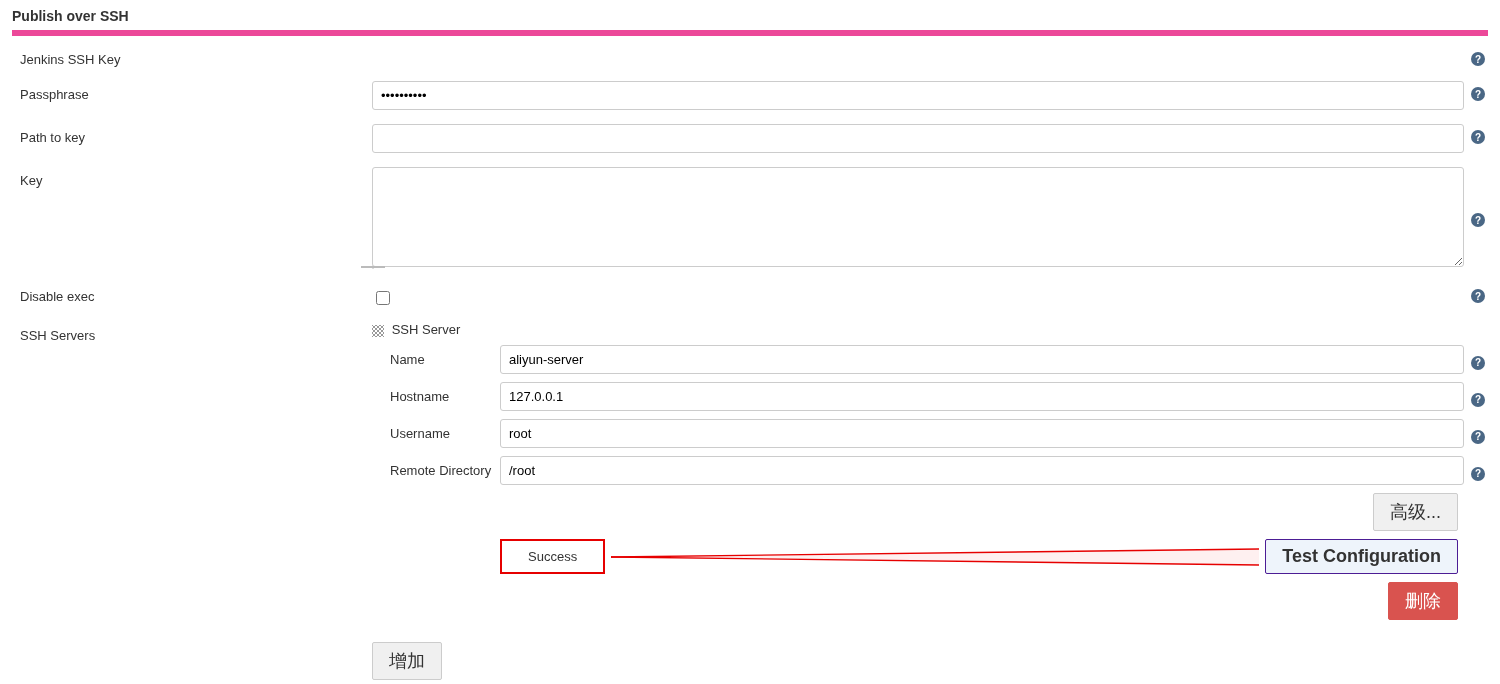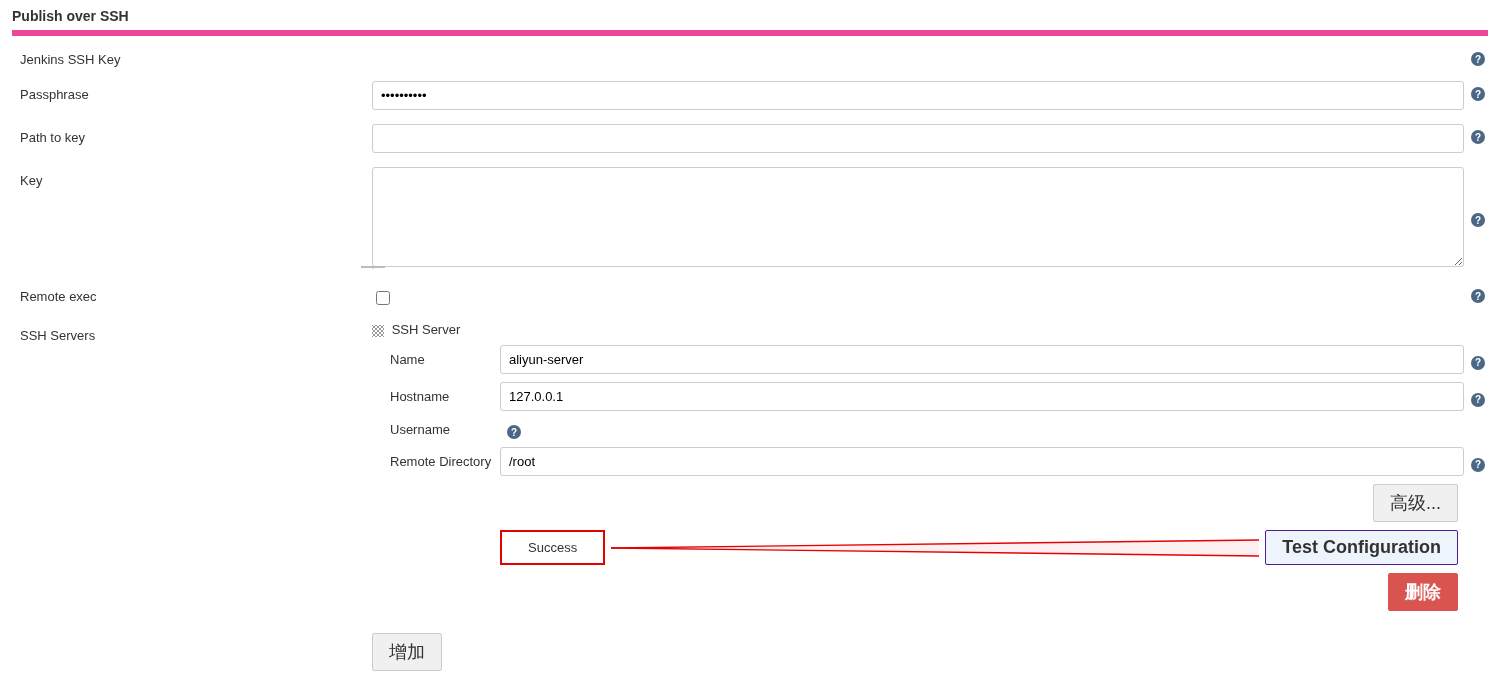--- a/index.html
+++ b/index.html
@@ -121,21 +121,21 @@
     border: 1px solid #ccc;
     background: #f0f0f0;
     border-radius: 2px;
     cursor: pointer;
     color: #333;
   }
   .btn-danger {
     background: #d9534f;
     color: #fff;
     border: 1px solid #d9534f;
-    font-weight: bold;
+    font-weight: normal;
   }
   .btn-test {
     background: #eef4fb;
     border: 1px solid #4c1d95;
     color: #333;
     font-weight: bold;
   }
   .button-row-right {
     display: flex;
     justify-content: flex-end;
@@ -219,21 +219,21 @@
   <div class="field-col" style="flex-direction:column;">
     <textarea style=""></textarea>
     <div class="resize-handle"></div>
   </div>
   <div class="help-col" style="padding-top:46px;">
       <span class="help-icon">?</span>
     </div>
 </div>
 
 <div class="row">
-  <div class="label-col">Remote exec</div>
+  <div class="label-col">Disable exec</div>
   <div class="field-col">
     <input type="checkbox" class="checkbox-input" style="">
   </div>
   <div class="help-col">
       <span class="help-icon">?</span>
     </div>
 </div>
 
 <div class="row" style="align-items:flex-start;justify-content:space-between;">
   <div class="label-col">SSH Servers</div>
@@ -255,20 +255,21 @@
     <div class="nested-row">
       <div class="nested-label">Hostname</div>
       <div class="nested-field"><input type="text" value="127.0.0.1" style=""></div>
       <div class="help-col">
           <span class="help-icon">?</span>
         </div>
     </div>
 
     <div class="nested-row">
       <div class="nested-label">Username</div>
+      <div class="nested-field"><input type="text" value="root" style=""></div>
       <div class="help-col">
           <span class="help-icon">?</span>
         </div>
     </div>
 
     <div class="nested-row">
       <div class="nested-label">Remote Directory</div>
       <div class="nested-field"><input type="text" value="/root" style=""></div>
       <div class="help-col">
           <span class="help-icon">?</span>

